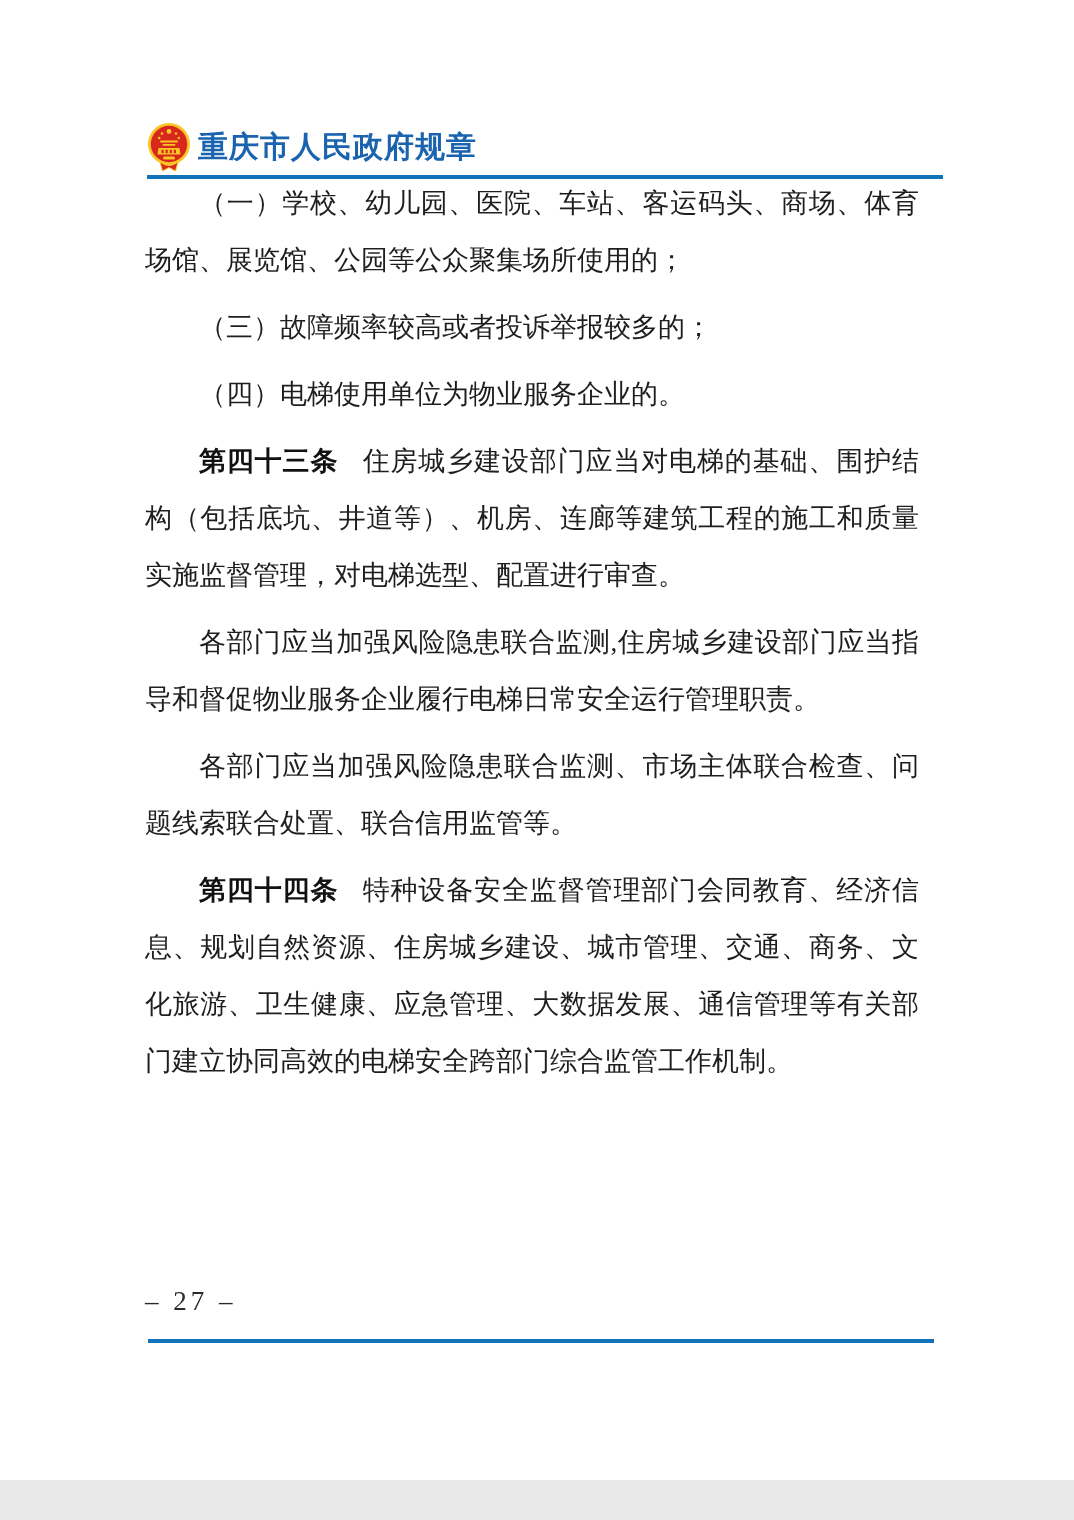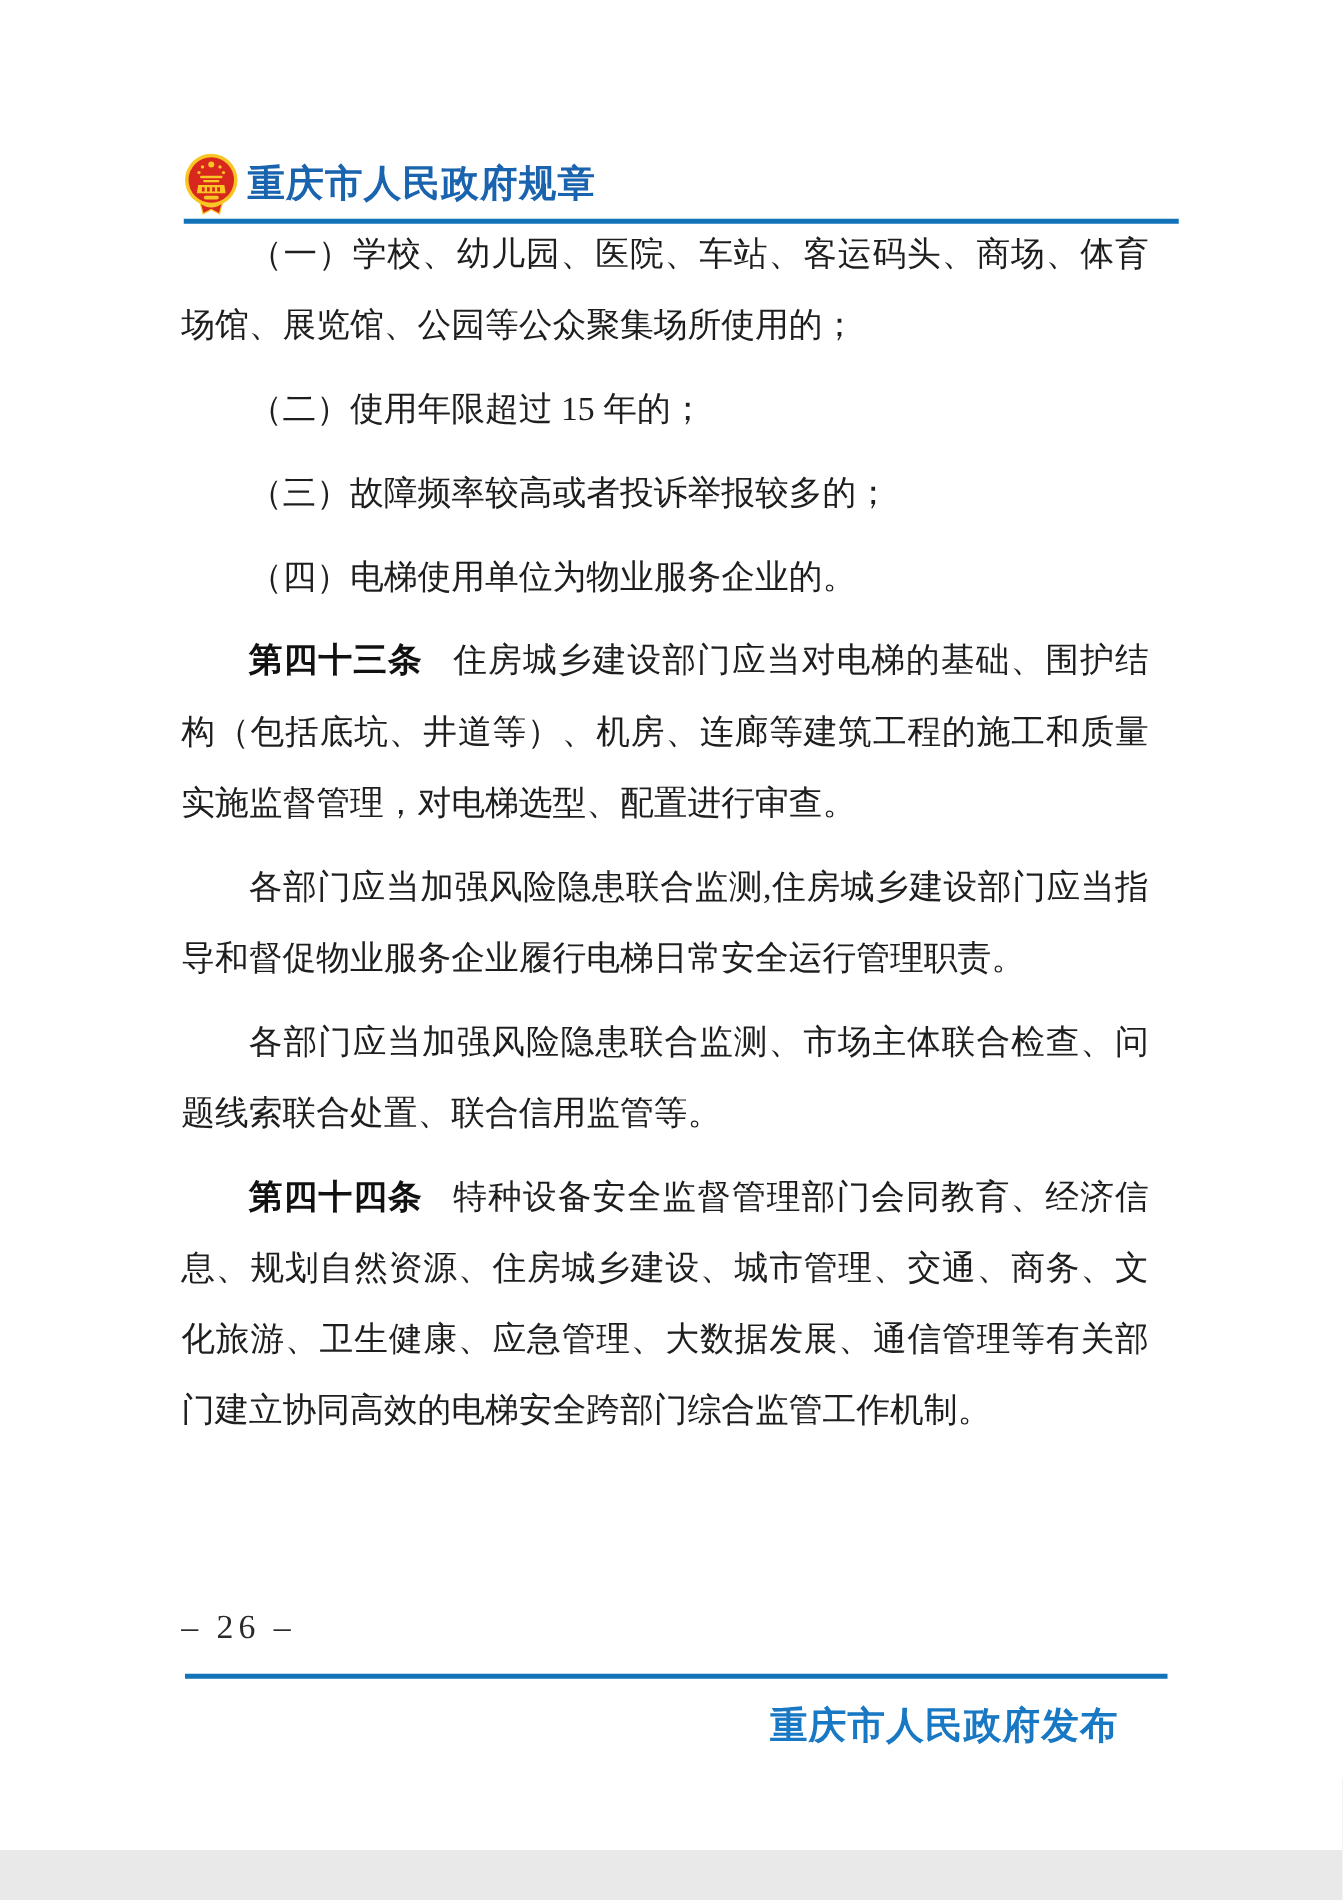--- a/index.html
+++ b/index.html
@@ -102,26 +102,24 @@
       <rect x="16" y="34.5" width="12" height="3" rx="1.5" fill="#f9c623"></rect>
 
       <path d="M13 40 q9 7 18 0 l-2.5 9 -6.5 -3.5 -6.5 3.5 z" fill="#d8271d" stroke="#f9c623" stroke-width="1"></path>
     </svg>
     <span class="header-title">重庆市人民政府规章</span>
   </div>
   <div class="header-rule"></div>
 
   <div class="body-text">
     <p><span>（一）学校、幼儿园、医院、车站、客运码头、商场、体育场馆、展览馆、公园等公众聚集场所使用的；</span></p>
-    <p><span>（二）使用年限超过 15 年的；</span></p>
     <p><span>（三）故障频率较高或者投诉举报较多的；</span></p>
     <p><span>（四）电梯使用单位为物业服务企业的。</span></p>
     <p><span class="article-label">第四十三条</span><span>住房城乡建设部门应当对电梯的基础、围护结构（包括底坑、井道等）、机房、连廊等建筑工程的施工和质量实施监督管理，对电梯选型、配置进行审查。</span></p>
     <p><span>各部门应当加强风险隐患联合监测,住房城乡建设部门应当指导和督促物业服务企业履行电梯日常安全运行管理职责。</span></p>
     <p><span>各部门应当加强风险隐患联合监测、市场主体联合检查、问题线索联合处置、联合信用监管等。</span></p>
     <p><span class="article-label">第四十四条</span><span>特种设备安全监督管理部门会同教育、经济信息、规划自然资源、住房城乡建设、城市管理、交通、商务、文化旅游、卫生健康、应急管理、大数据发展、通信管理等有关部门建立协同高效的电梯安全跨部门综合监管工作机制。</span></p>
   </div>
 
-  <div class="page-number">– 26 –</div>
+  <div class="page-number">– 27 –</div>
   <div class="footer-rule"></div>
-  <div class="publisher">重庆市人民政府发布</div>
 
 </div>
 
 </body></html>

